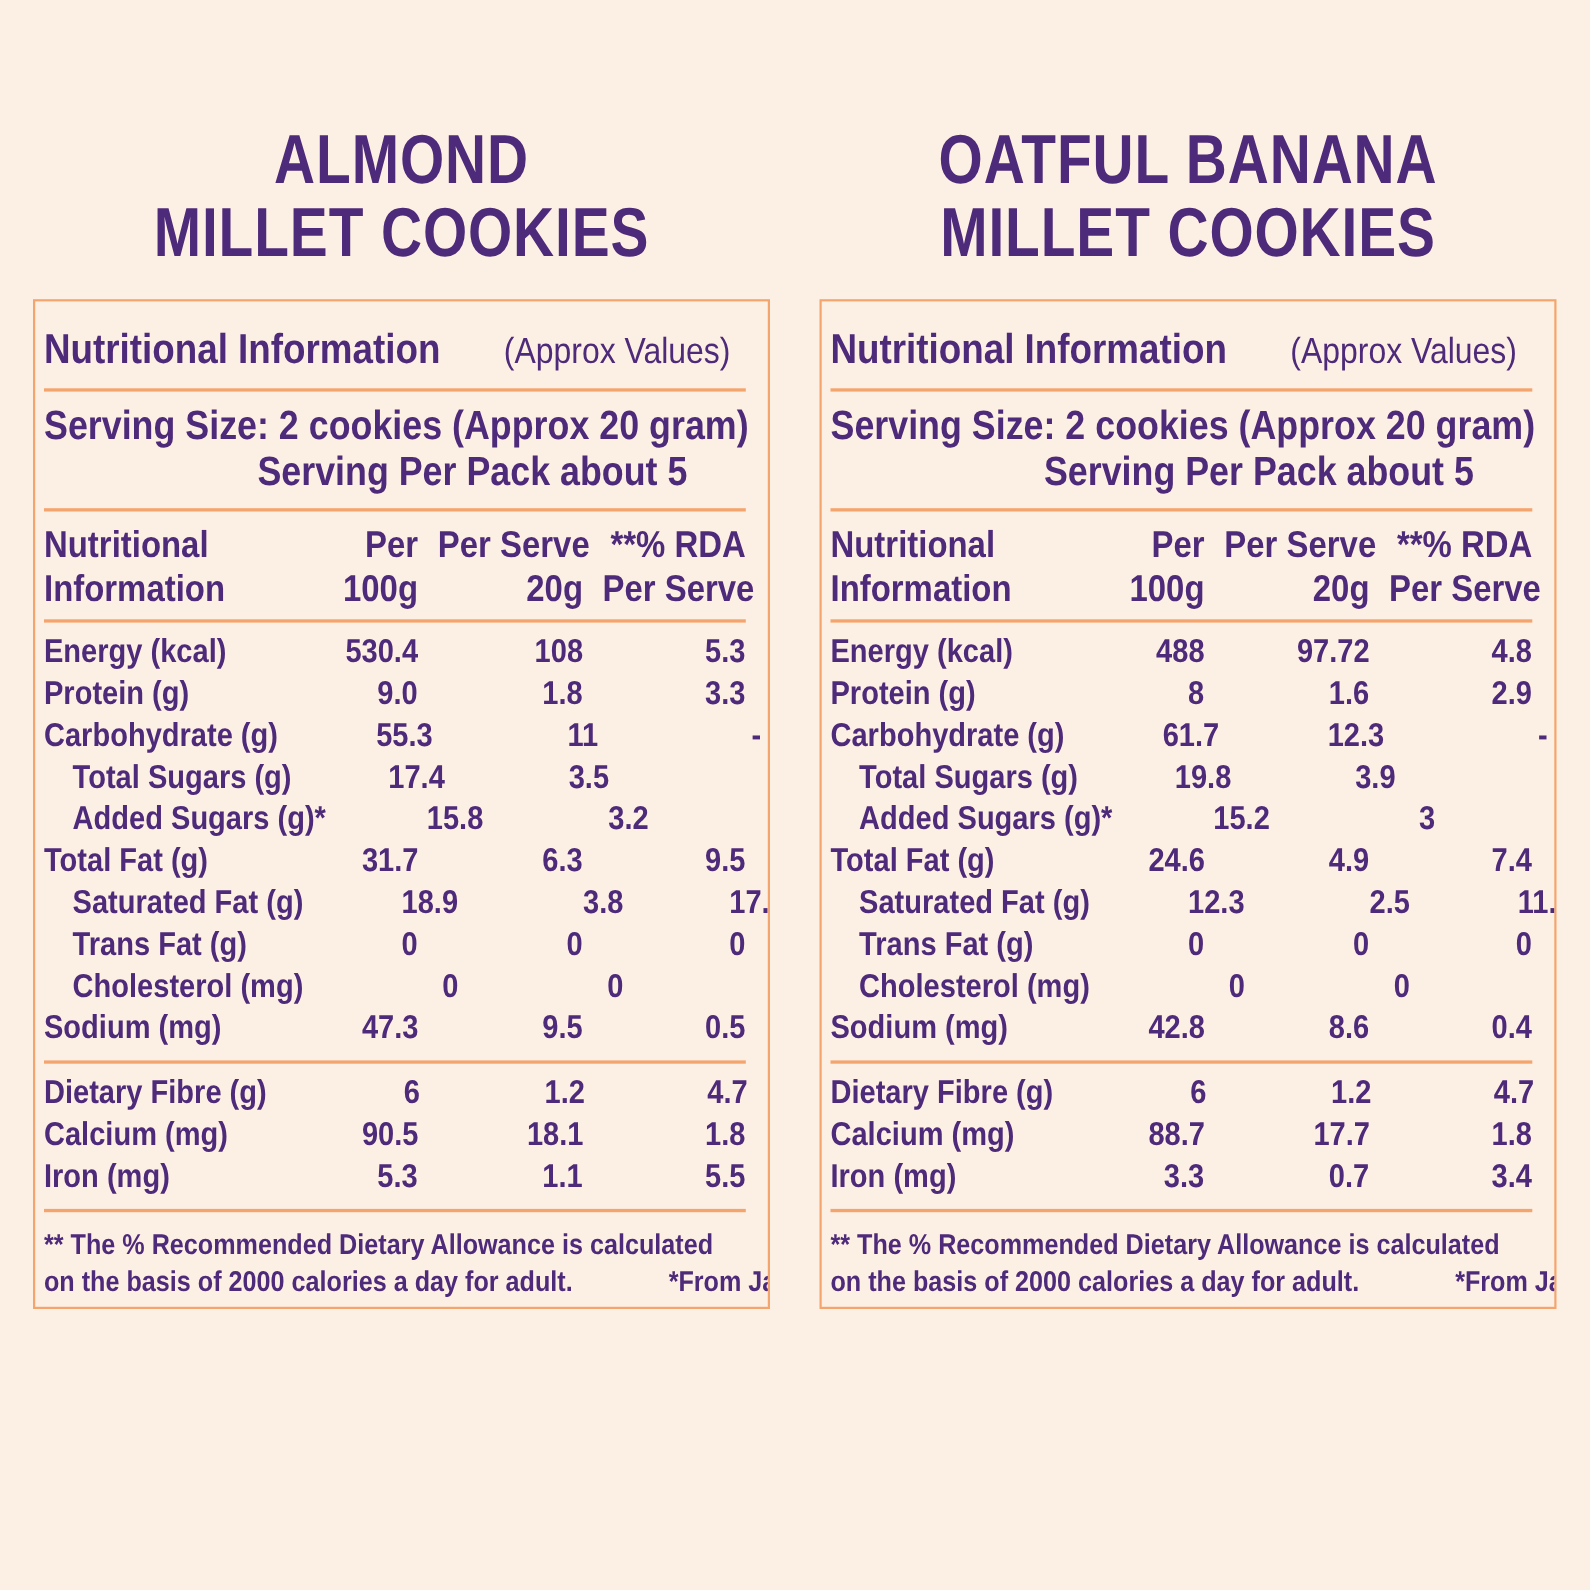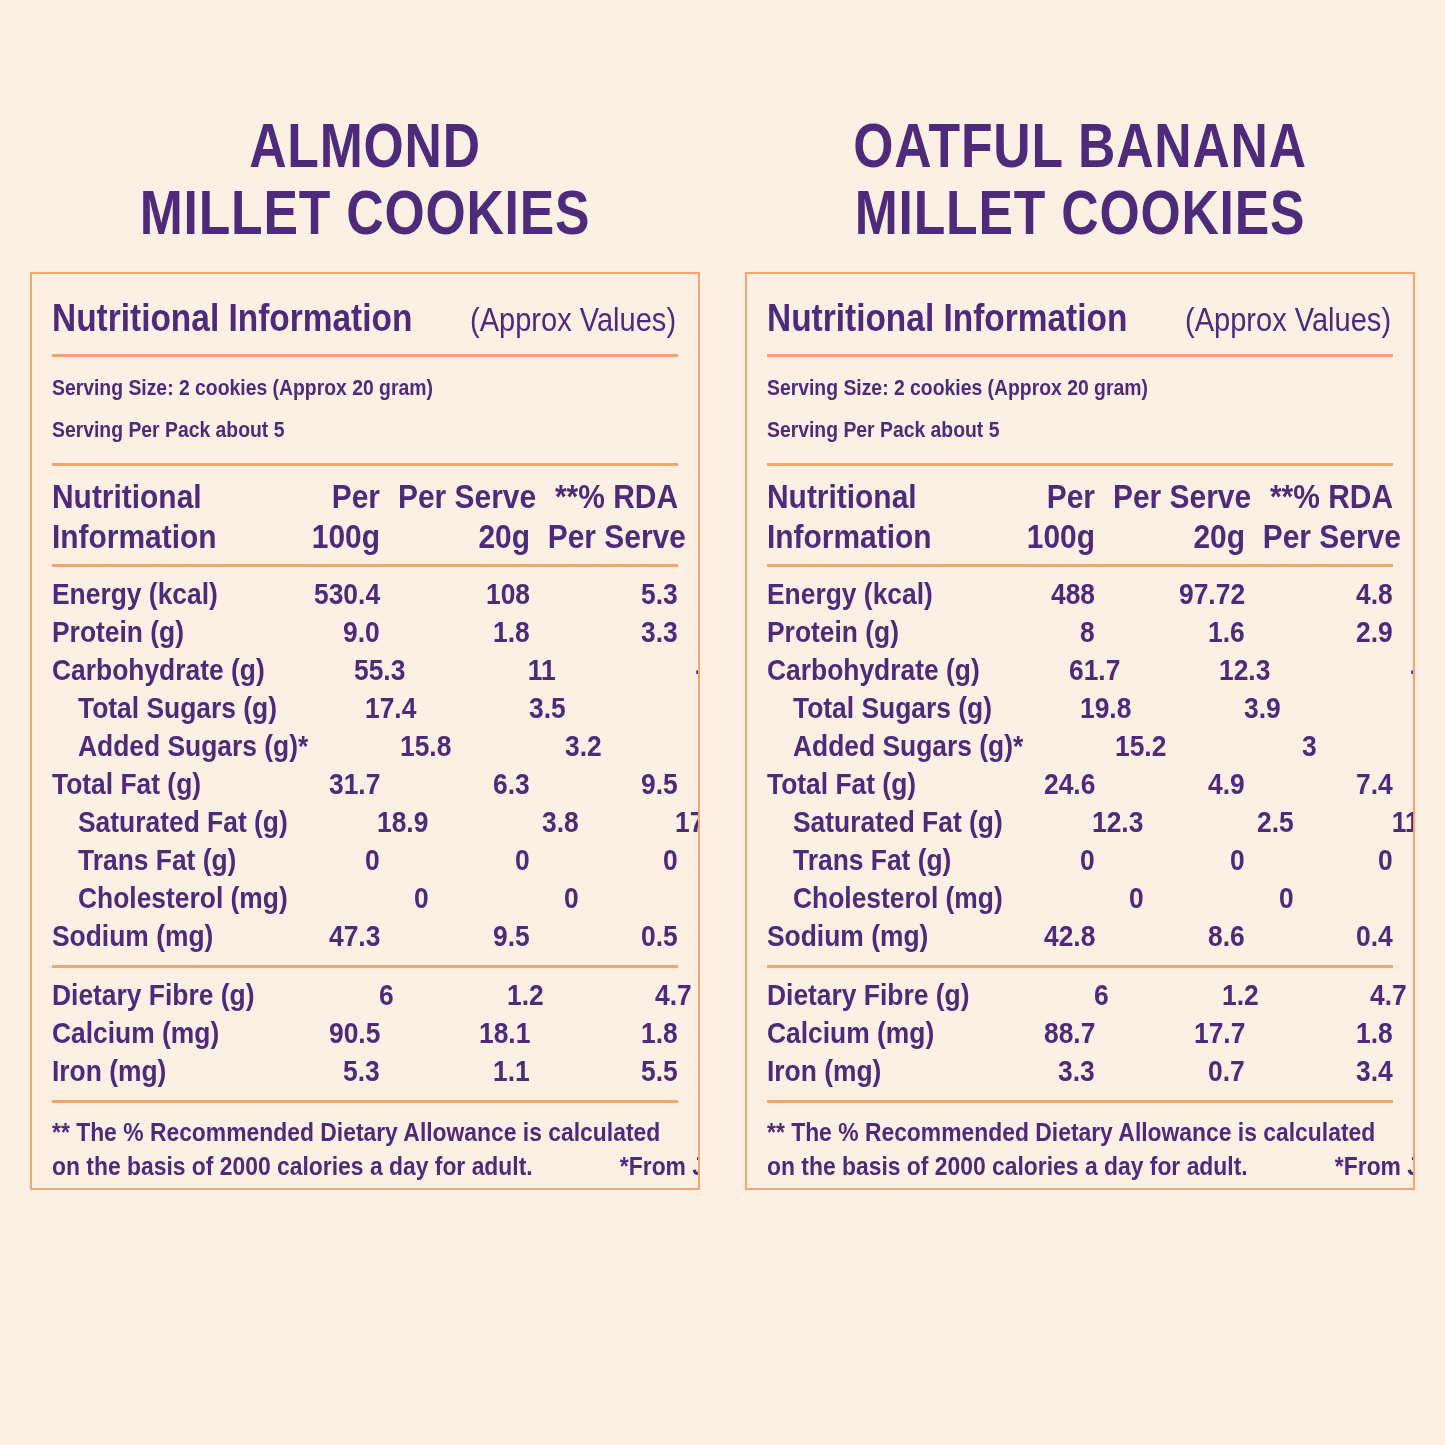--- a/index.html
+++ b/index.html
@@ -26,34 +26,34 @@
     text-align:center;
     font-size:63px;line-height:67px;font-weight:700;
     letter-spacing:1px;
   }
   .ptitle .cx{transform-origin:50% 50%;transform:scaleX(0.82);}
   
   .panel{
     height:918px;
     border:2px solid var(--orange);
     background:var(--bg);
-    padding:16px 20px 10px 20px;
+    padding:16px 20px 10px 8px;
     overflow:hidden;
   }
   .cx{display:inline-block;white-space:nowrap;transform:scaleX(0.88);transform-origin:0 50%;}
   .blk{display:block;transform:scaleX(0.88);transform-origin:0 50%;white-space:nowrap;}
   .p-head{font-size:38px;line-height:56px;font-weight:700;white-space:nowrap;}
   .p-head .suffix{font-size:33px;font-weight:400;margin-left:8px;}
   .rule{border:none;border-top:3px solid var(--orange);}
   .r1{margin:6px 0 10px;}
   .r2{margin:12px 0 10px;}
   .r3{margin:8px 0 8px;}
   .r4{margin:10px 0 8px;}
   .r5{margin:10px 0 10px;}
-  .serving{font-size:22px;line-height:42px;font-weight:700;}
+  .serving{font-size:37px;line-height:42px;font-weight:700;text-align:right;}
   .grid{display:grid;grid-template-columns:1fr 112px 150px 148px;}
   .thead{font-size:34px;line-height:40px;font-weight:700;}
   .thead .num .blk{transform-origin:100% 50%;}
   .num{text-align:right;}
   .row{font-size:30px;line-height:38px;font-weight:700;}
   .row .num .cx{transform-origin:100% 50%;}
   .lbl.ind{padding-left:26px;}
   .foot{font-size:26px;line-height:34px;font-weight:700;margin-top:12px;}
   .foot-l2{display:flex;justify-content:space-between;text-align:center;}
   .foot-l2 .right .cx{transform-origin:100% 50%;}

